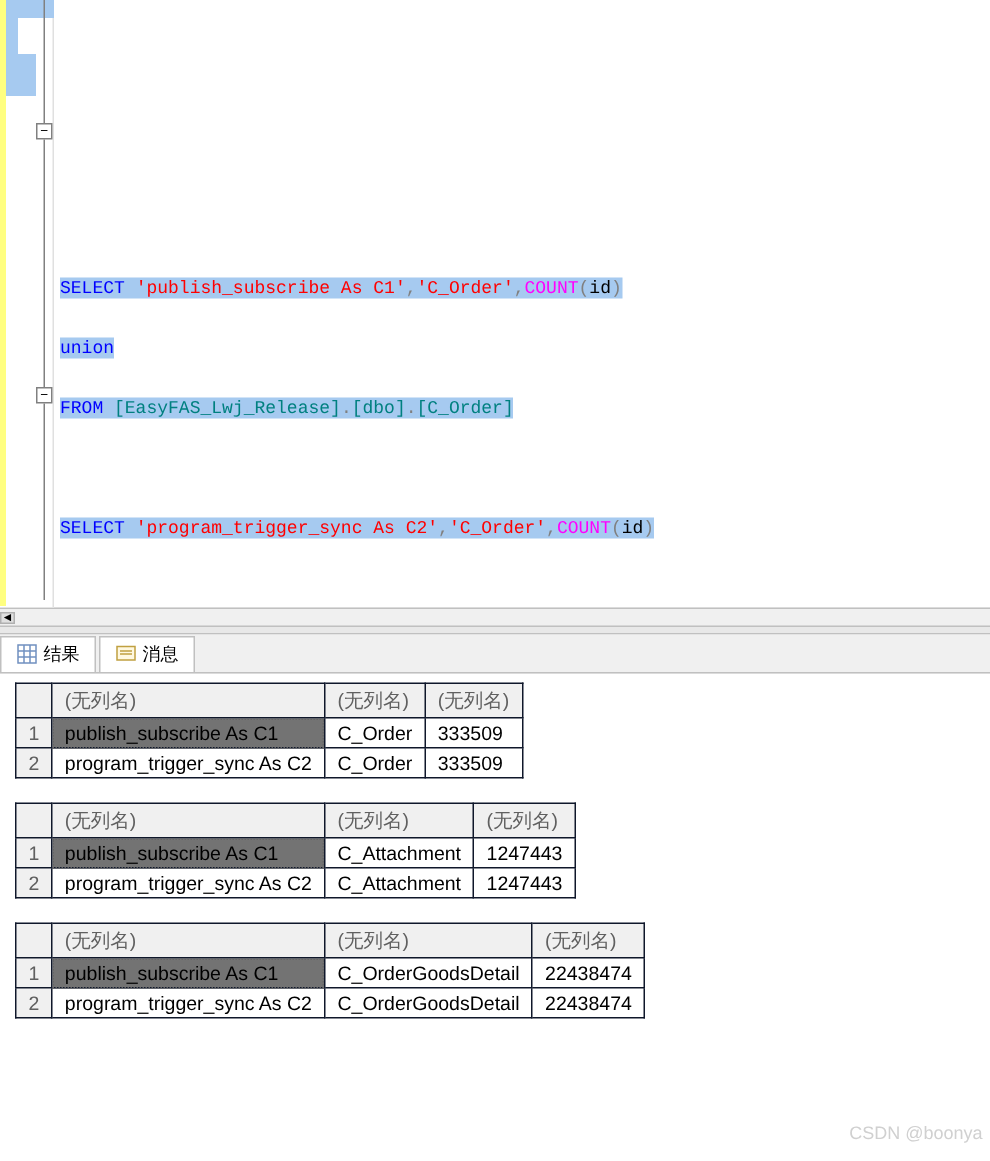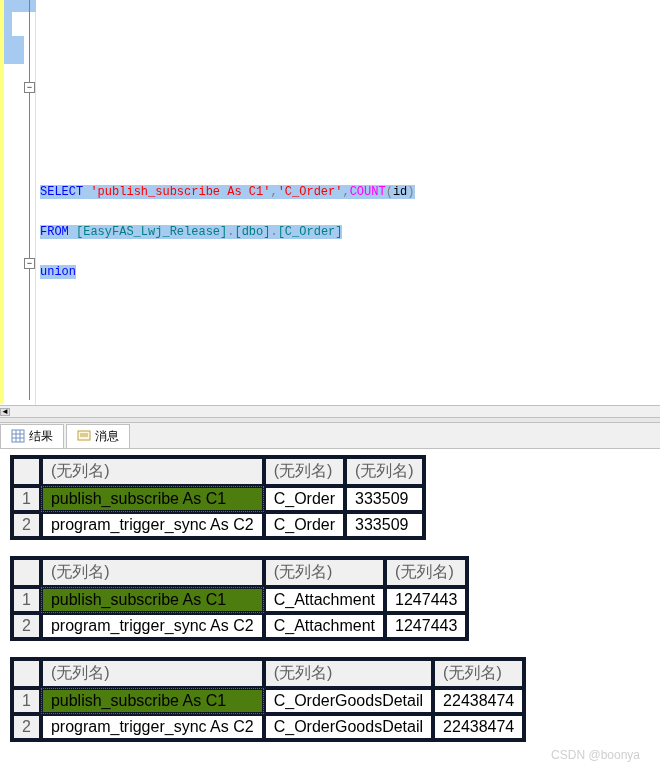--- a/index.html
+++ b/index.html
@@ -16,25 +16,25 @@
 .str { color: #ff0000; }
 .fn { color: #ff00ff; }
 .gray { color: #808080; }
 .obj { color: #008080; }
 .divider-h { height: 6px; background: #e8e8e8; border-top: 1px solid #c0c0c0; border-bottom: 1px solid #c0c0c0; }
 .tabs { display: flex; align-items: center; background: #f0f0f0; border-bottom: 1px solid #c0c0c0; height: 26px; padding-left: 0px; }
 .tab { display: flex; align-items: center; gap: 4px; padding: 3px 10px; background: #ffffff; border: 1px solid #c0c0c0; border-bottom: none; margin-right: 2px; cursor: pointer; }
 .tab-icon { width: 14px; height: 14px; display: flex; align-items: center; justify-content: center; }
 .results-panel { padding: 4px 0 8px 0; }
 .grid { border-collapse: collapse; margin: 2px 0 16px 10px; }
-.grid th, .grid td { border: 4px solid #0f172a; padding: 2px 8px; text-align: left; font-size: 16px; height: 20px; }
+.grid th, .grid td { border: 1px solid #0f172a; padding: 2px 8px; text-align: left; font-size: 13px; height: 20px; }
 .grid th { background: #f0f0f0; font-weight: normal; color: #606060; }
 .grid .rownum { background: #f0f0f0; color: #606060; text-align: center; width: 22px; }
-.grid .cell-sel { background: #4d7c0f; outline: 1px dotted #666; outline-offset: -1px; }
-.watermark { position: fixed; right: 20px; bottom: 12px; color: #d0d0d0; font-size: 12px; }
+.grid .cell-sel { background: #737373; outline: 1px dotted #666; outline-offset: -1px; }
+.watermark { position: fixed; right: 5px; bottom: 12px; color: #d0d0d0; font-size: 12px; }
 .scroll-arrow { width: 10px; height: 8px; background: #e0e0e0; border: 1px solid #b0b0b0; display: flex; align-items: center; justify-content: center; font-size: 8px; }
 .yellow-bar { position: absolute; left: 0; width: 4px; background: #ffff80; }
 .blue-block { position: absolute; left: 4px; background: #a6caf0; }
 </style>
 </head>
 <body>
 
 <div class="editor">
   <div class="gutter">
     <div class="yellow-bar" style="top:0;height:404px;"></div>
@@ -46,23 +46,24 @@
       <div class="fold" style="top:82px;">−</div>
       <div class="fold" style="top:258px;">−</div>
     </div>
   </div>
   <div class="code-area">
 <span class="code-line"></span>
 <span class="code-line"></span>
 <span class="code-line"></span>
 <span class="code-line"></span>
 <span class="code-line"><span class="hl"><span class="kw">SELECT</span> <span class="str">'publish_subscribe As C1'</span><span class="gray">,</span><span class="str">'C_Order'</span><span class="gray">,</span><span class="fn">COUNT</span><span class="gray">(</span><span>id</span><span class="gray">)</span></span></span>
+<span class="code-line"><span class="hl"><span class="kw">union</span></span></span>
 <span class="code-line"><span class="hl"><span class="kw">FROM</span><span class="obj"> [EasyFAS_Lwj_Release]</span><span class="gray">.</span><span class="obj">[dbo]</span><span class="gray">.</span><span class="obj">[C_Order]</span></span></span>
-<span class="code-line"><span class="hl"><span class="kw">union</span></span></span>
 <span class="code-line"></span>
+<span class="code-line"><span class="hl"><span class="kw">SELECT</span> <span class="str">'program_trigger_sync As C2'</span><span class="gray">,</span><span class="str">'C_Order'</span><span class="gray">,</span><span class="fn">COUNT</span><span class="gray">(</span><span>id</span><span class="gray">)</span></span></span>
 
 
 
 
 
 
 
 
 
   </div>

